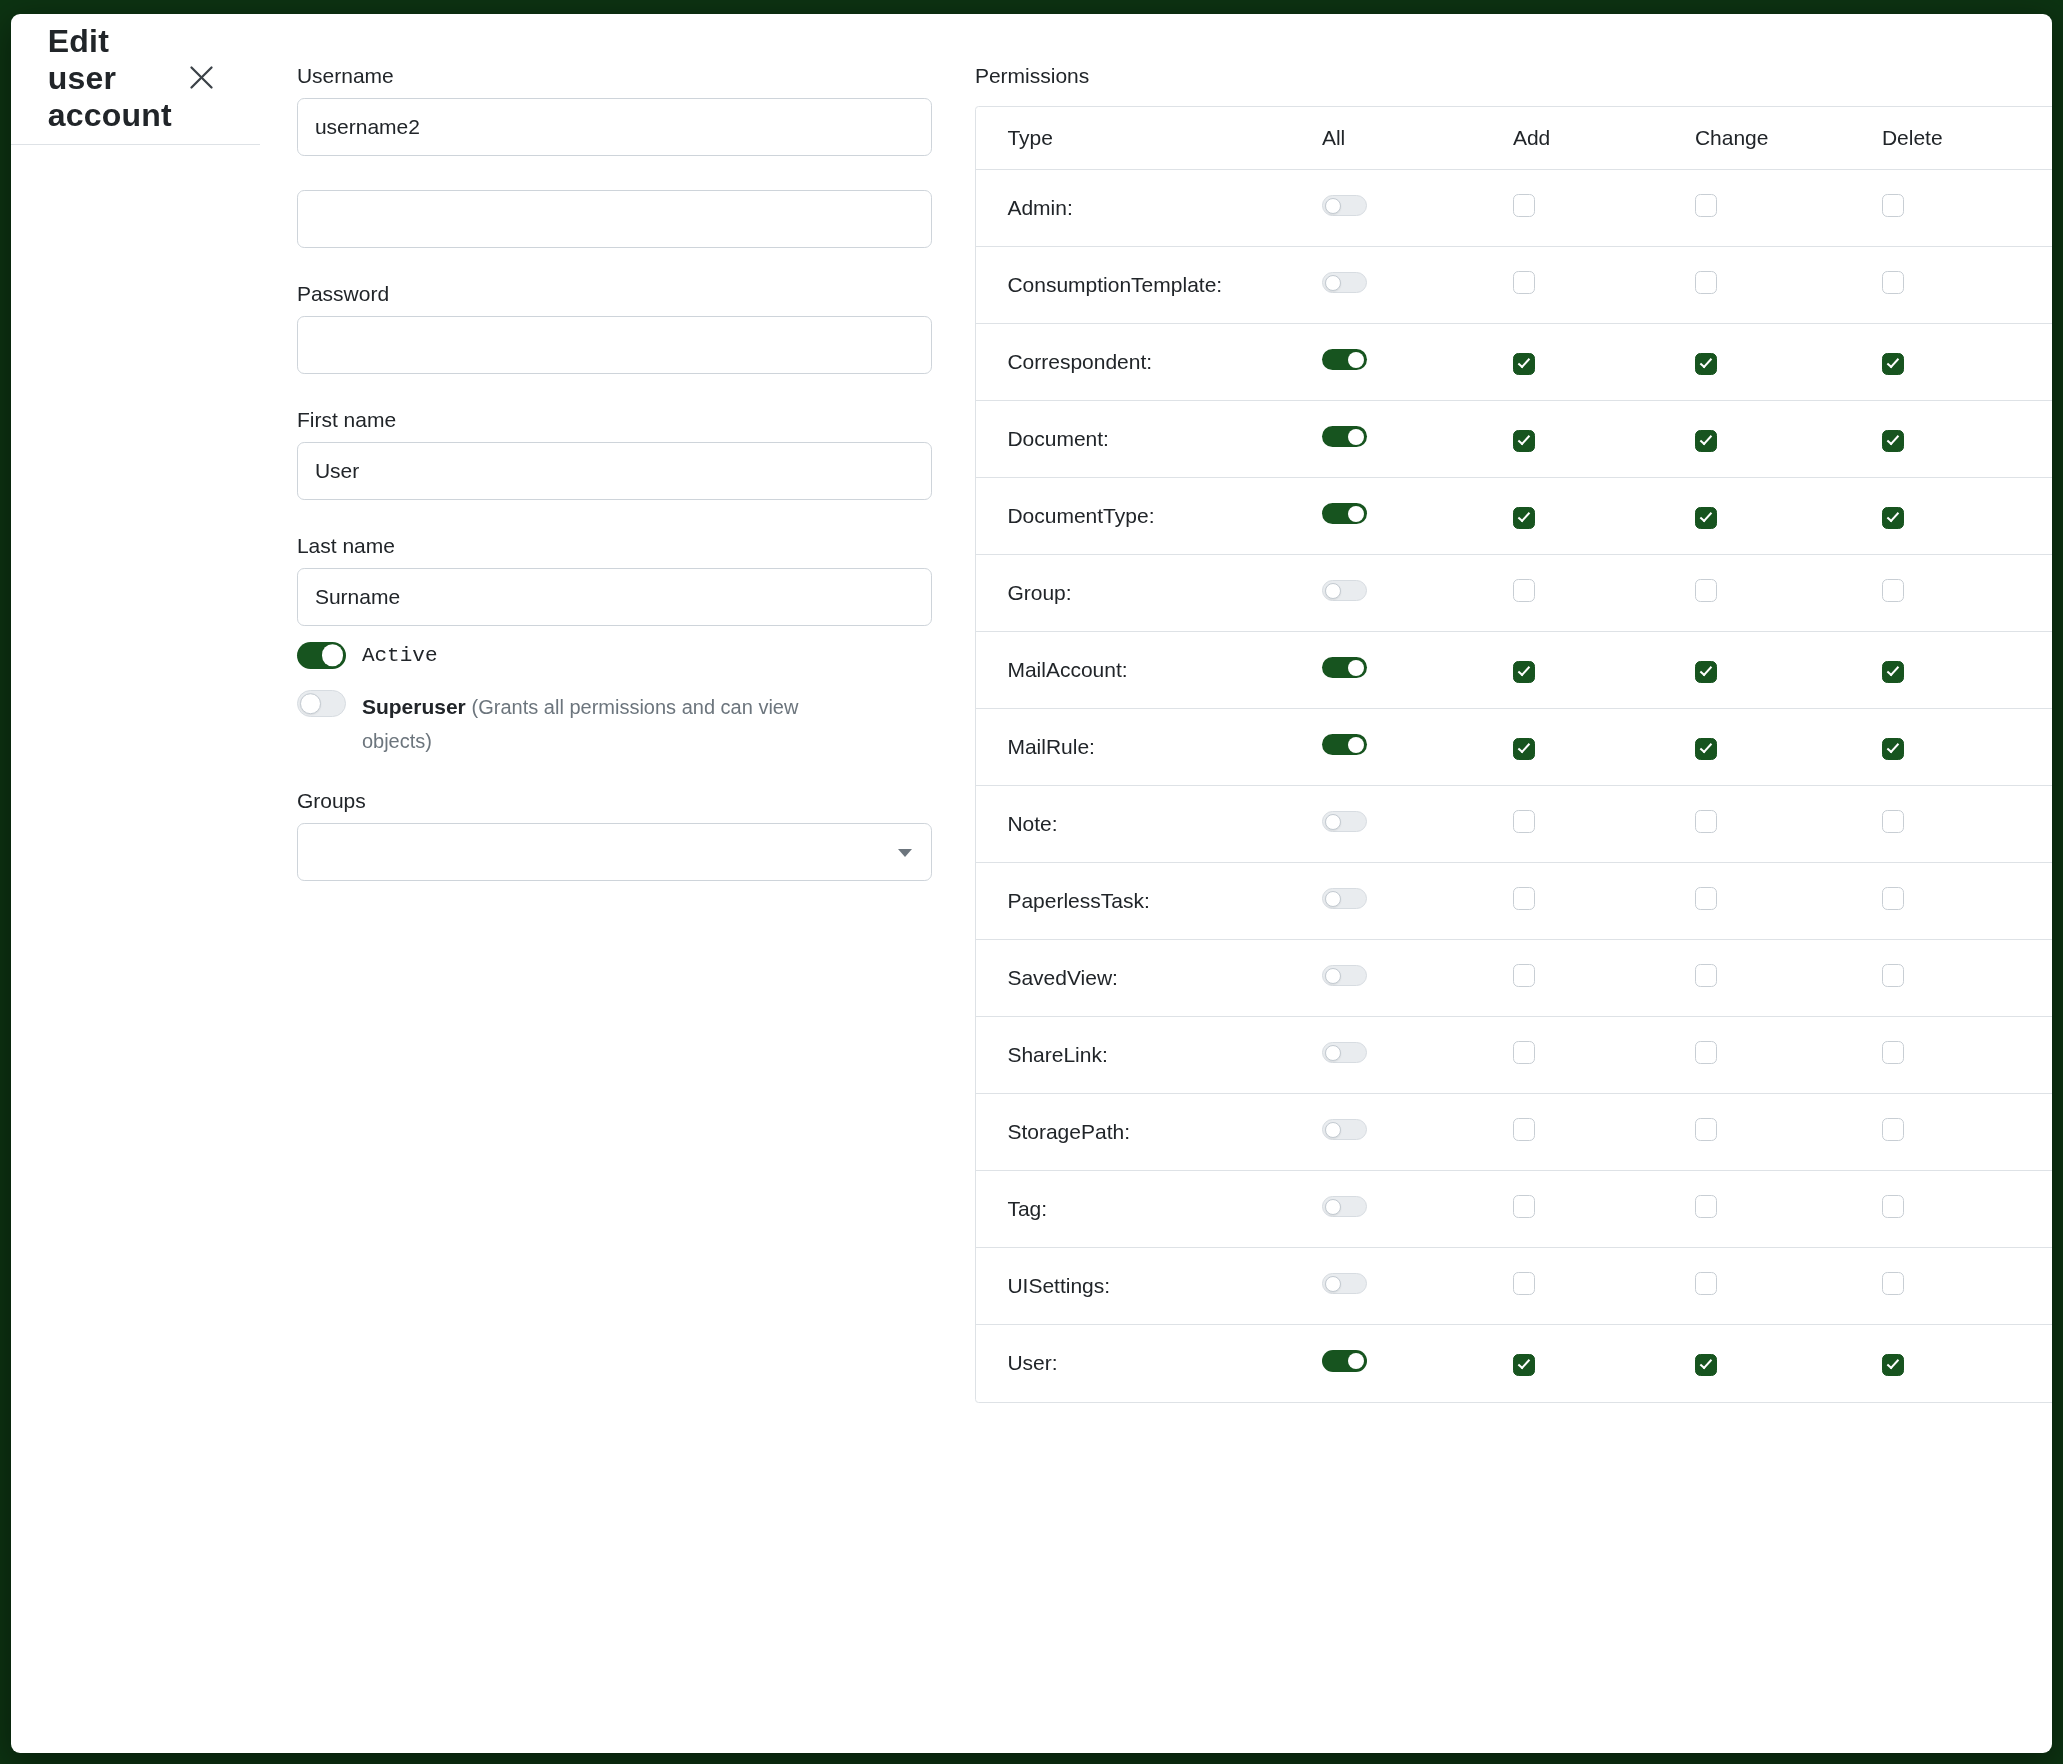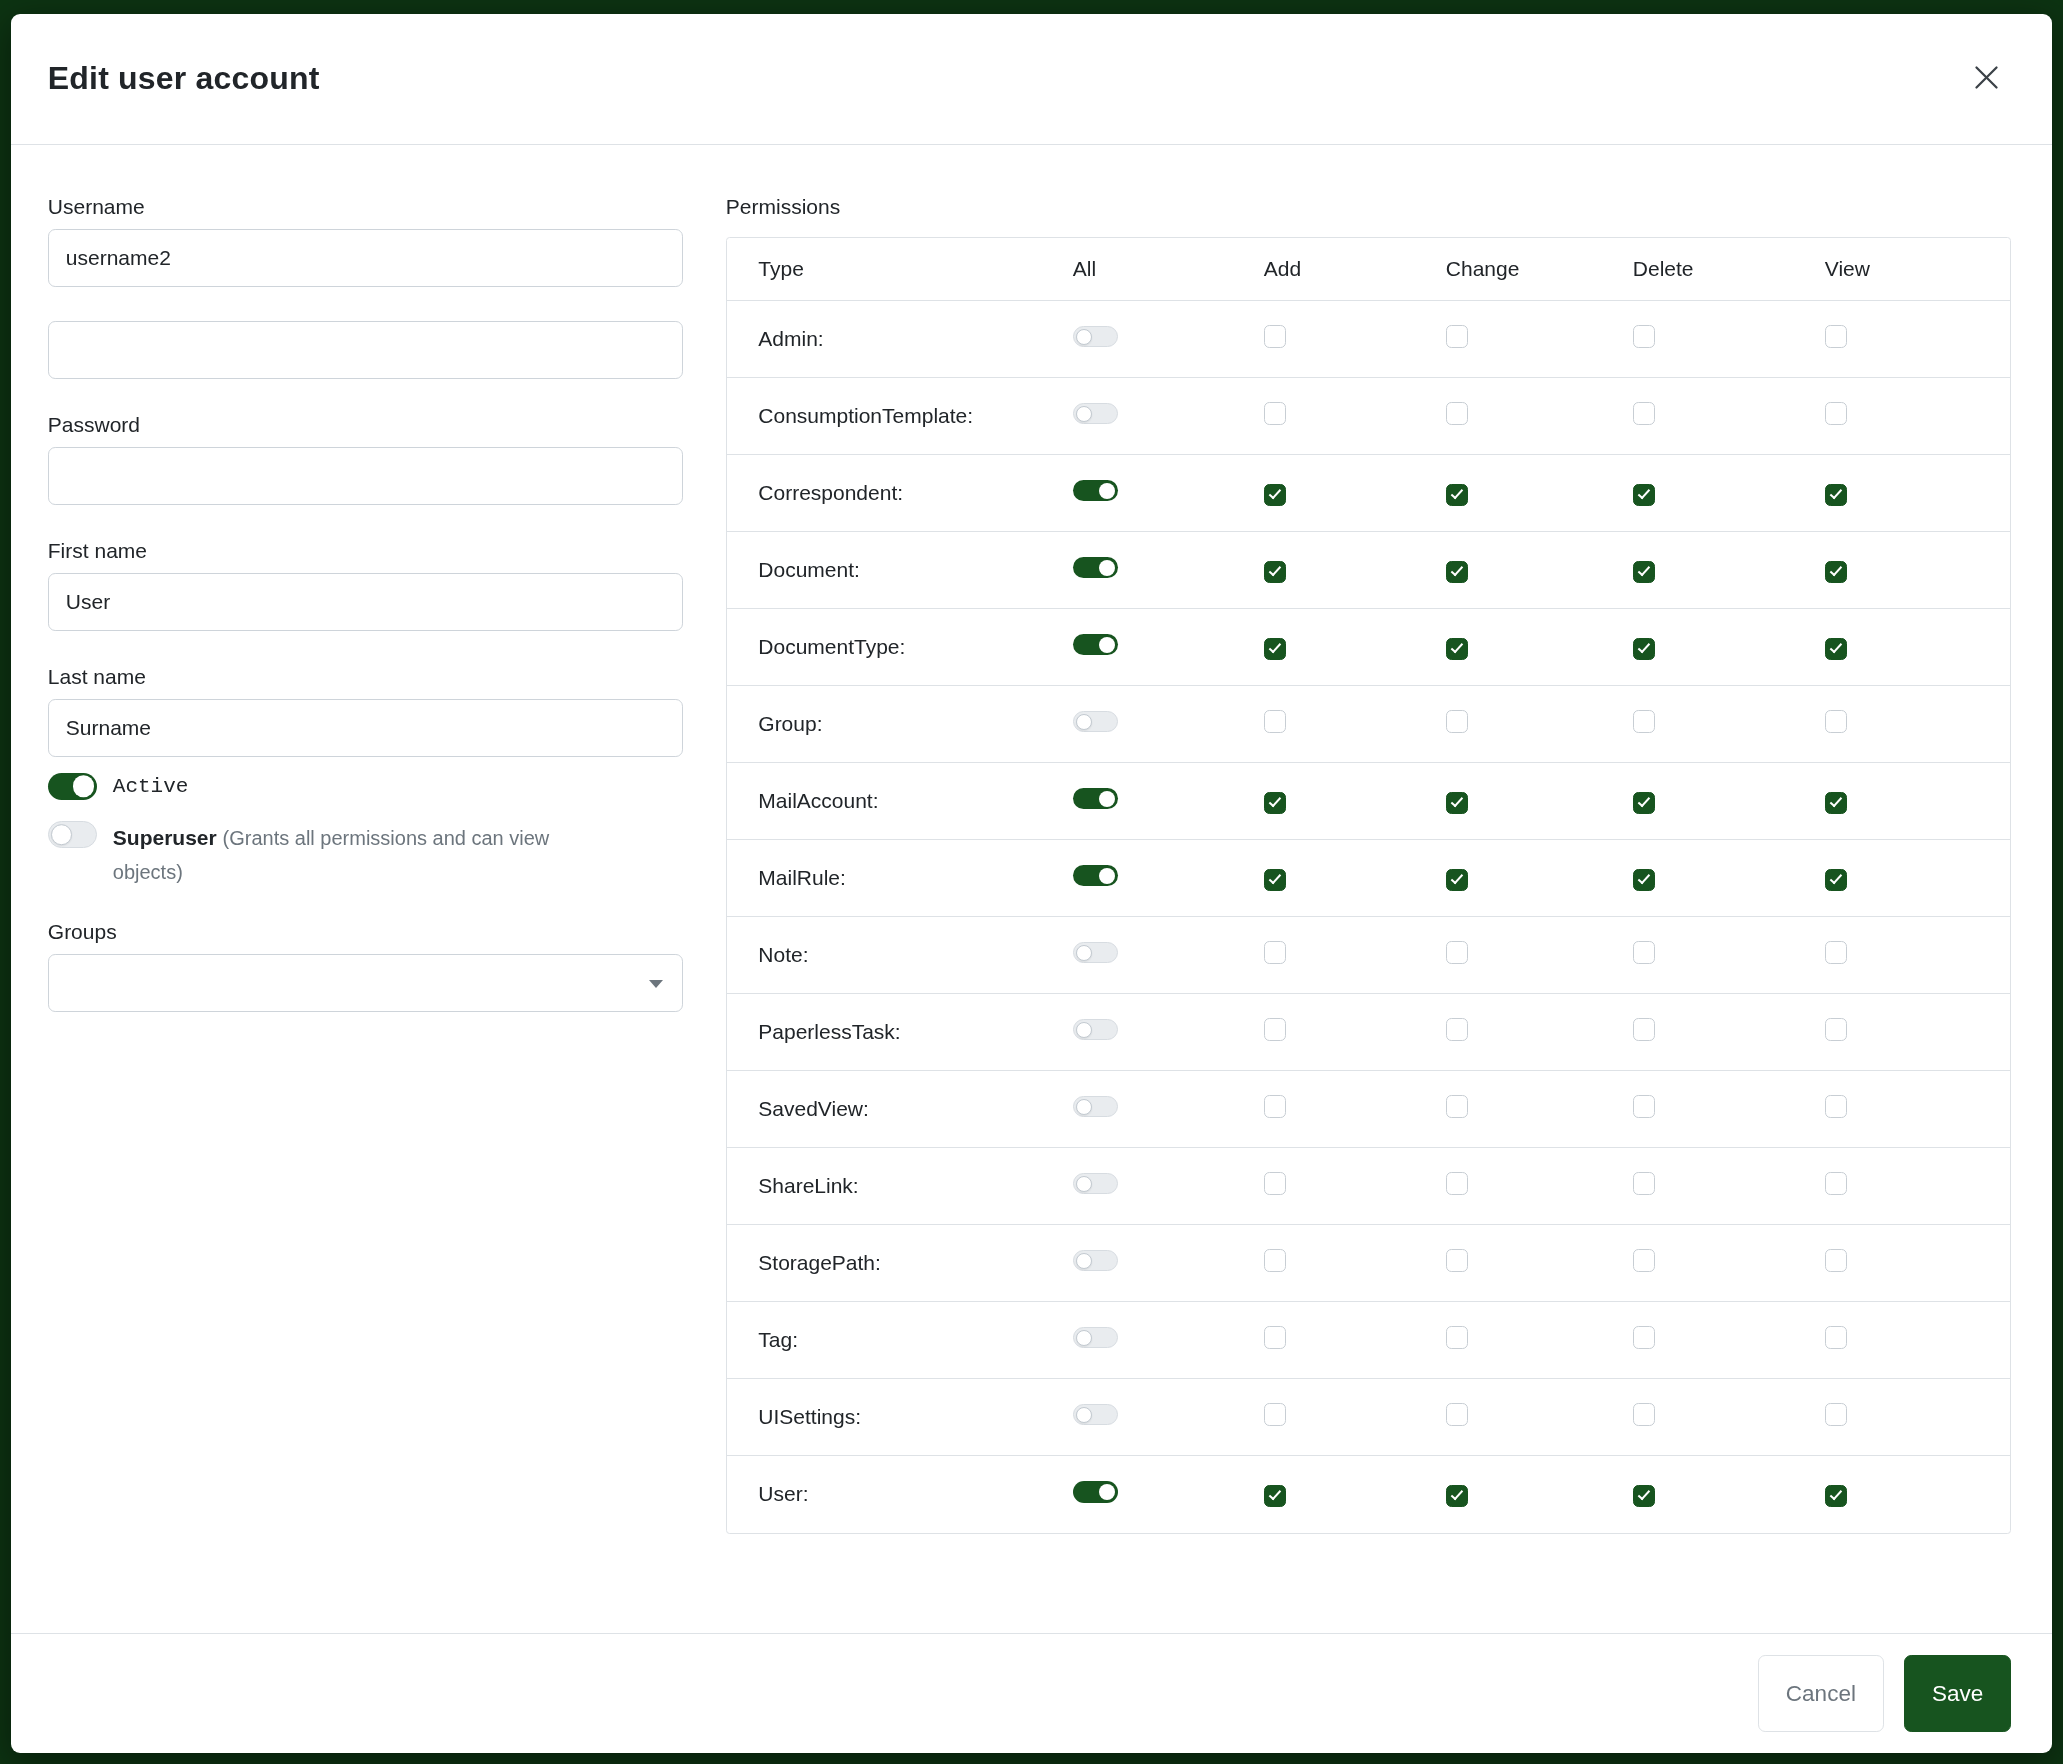--- a/index.html
+++ b/index.html
@@ -6,21 +6,21 @@
   html,body { width:2063px; height:1764px; overflow:hidden; }
   body {
     font-family:"Liberation Sans", sans-serif;
     background:#0d3312;
     color:#212529;
     position:relative;
   }
   .modal {
     position:absolute; left:10.8px; right:10.8px; top:13.5px; bottom:10.8px;
     background:#fff; border-radius:9px;
-    display:flex; flex-direction:column;
+    display:flex; flex-direction:row;
     box-shadow:0 9px 36px rgba(0,0,0,.45);
     overflow:hidden;
   }
   
   .modal-header {
     height:131px; flex:0 0 131px;
     padding:0 43px 0 37px;
     display:flex; align-items:center; justify-content:space-between;
     border-bottom:0.9px solid #dee2e6;
   }

